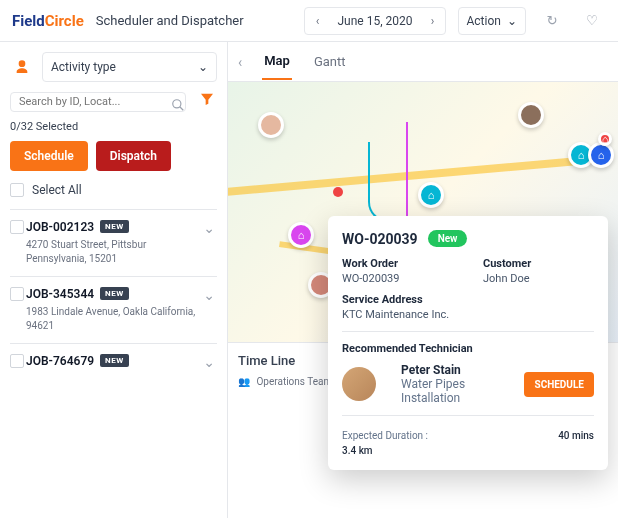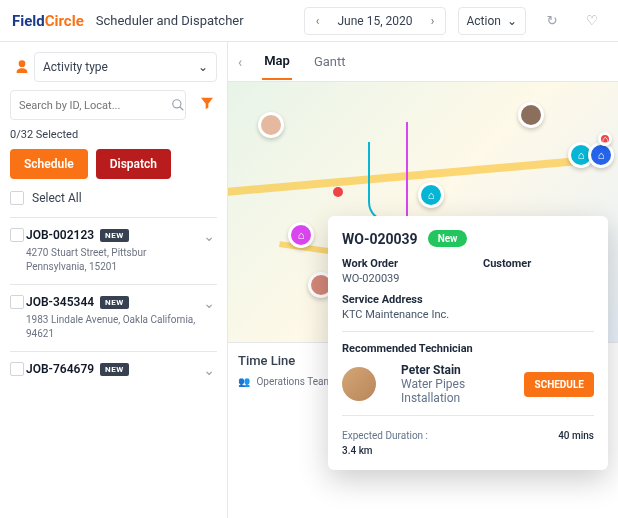--- a/index.html
+++ b/index.html
@@ -10,25 +10,25 @@
 .logo .circle { color: #f97316; }
 .page-title { font-size: 13px; color: #374151; flex: 1; }
 .date-nav { display: flex; align-items: center; background: #fff; border: 1px solid #e5e7eb; border-radius: 4px; height: 28px; }
 .date-nav button { width: 24px; height: 26px; border: none; background: none; cursor: pointer; color: #6b7280; font-size: 12px; }
 .date-nav .date { padding: 0 8px; font-size: 12px; color: #374151; }
 .action-btn { display: flex; align-items: center; border: 1px solid #e5e7eb; border-radius: 4px; height: 28px; padding: 0 8px; font-size: 12px; color: #374151; gap: 6px; background: #fff; cursor: pointer; }
 .icon-btn { width: 28px; height: 28px; border: none; background: none; cursor: pointer; color: #9ca3af; display: flex; align-items: center; justify-content: center; }
 
 .main { display: flex; height: calc(100% - 42px); }
 .sidebar { width: 228px; background: #fff; border-right: 1px solid #e5e7eb; padding: 10px; display: flex; flex-direction: column; gap: 8px; }
-.filter-row { display: flex; gap: 0; align-items: center; justify-content: center; }
+.filter-row { display: flex; gap: 8px; align-items: center; justify-content: center; }
 .person-icon { width: 24px; height: 24px; display: flex; align-items: center; justify-content: center; color: #f97316; }
 .activity-select { flex: 1; height: 30px; border: 1px solid #e5e7eb; border-radius: 4px; padding: 0 8px; font-size: 12px; color: #374151; display: flex; align-items: center; justify-content: space-between; cursor: pointer; }
 .search-row { display: flex; gap: 6px; align-items: center; }
-.search-input { flex: 1; height: 30px; border: 1px solid #e5e7eb; border-radius: 4px; padding: 0 26px 0 8px; font-size: 11px; color: #6b7280; position: relative; }
+.search-input { flex: 1; height: 20px; border: 1px solid #e5e7eb; border-radius: 4px; padding: 0 26px 0 8px; font-size: 11px; color: #6b7280; position: relative; }
 .search-wrap { position: relative; flex: 1; }
 .search-wrap .mag { position: absolute; right: 6px; top: 7px; color: #9ca3af; }
 .filter-icon { color: #f97316; width: 20px; text-align: center; cursor: pointer; }
 .selected-text { font-size: 11px; color: #374151; }
 .btn-row { display: flex; gap: 8px; }
 .btn { height: 30px; border: none; border-radius: 4px; font-size: 12px; font-weight: 600; cursor: pointer; padding: 0 14px; color: #fff; }
 .btn-orange { background: #f97316; }
 .btn-blue { background: #b91c1c; }
 .sel-all { display: flex; align-items: center; gap: 8px; font-size: 12px; color: #374151; padding: 4px 0; }
 .checkbox { width: 14px; height: 14px; border: 1px solid #d1d5db; border-radius: 2px; cursor: pointer; flex-shrink: 0; }
@@ -218,20 +218,21 @@
     <span class="pop-id">WO-020039</span>
     <span class="badge-green">New</span>
   </div>
   <div class="pop-row">
     <div class="pop-col">
       <div class="pop-label">Work Order</div>
       <div class="pop-val">WO-020039</div>
     </div>
     <div class="pop-col">
       <div class="pop-label">Customer</div>
+      <div class="pop-val">John Doe</div>
     </div>
   </div>
   <div style="margin-top:8px">
     <div class="pop-label">Service Address</div>
     <div class="pop-val">KTC Maintenance Inc.</div>
   </div>
   <div class="pop-sec">
     <div class="pop-label">Recommended Technician</div>
     <div class="tech-row">
       <div class="tech-avatar"></div>

